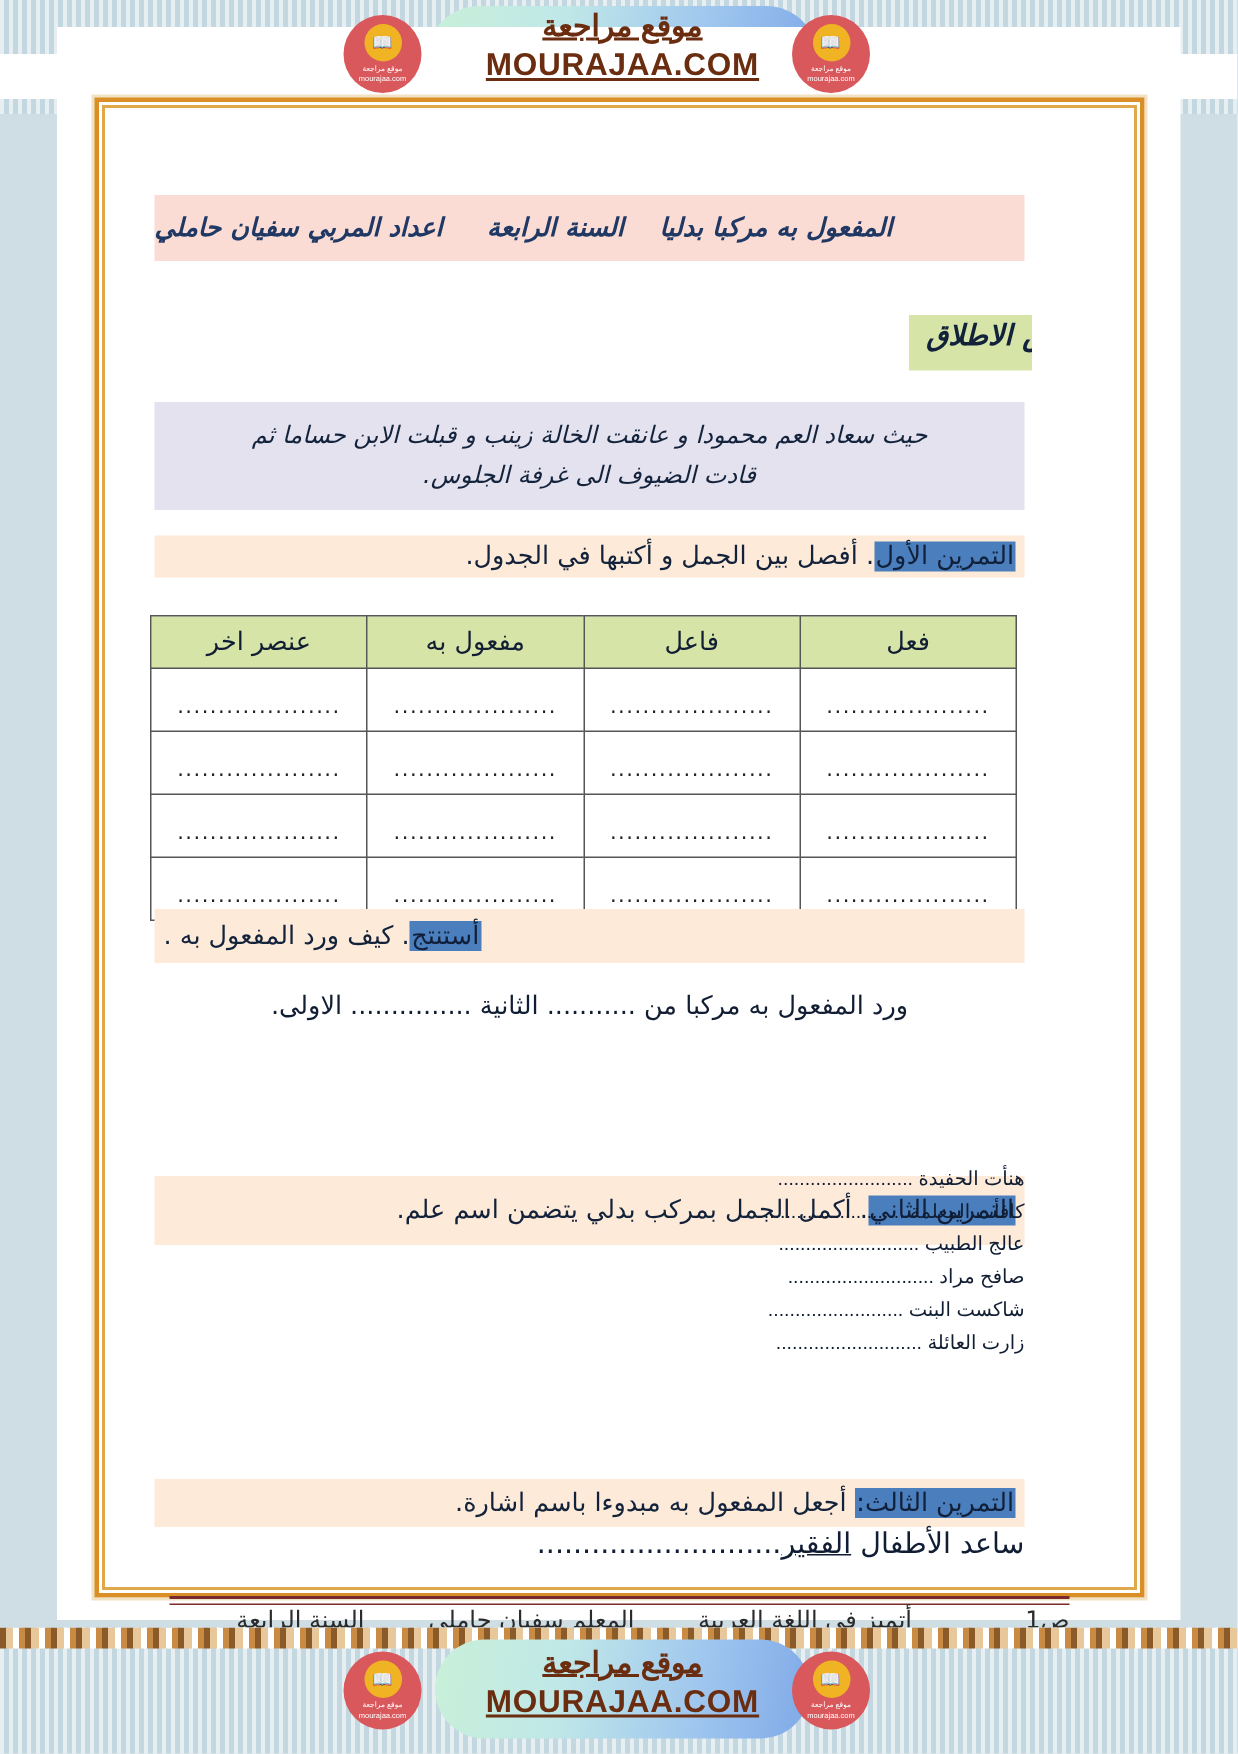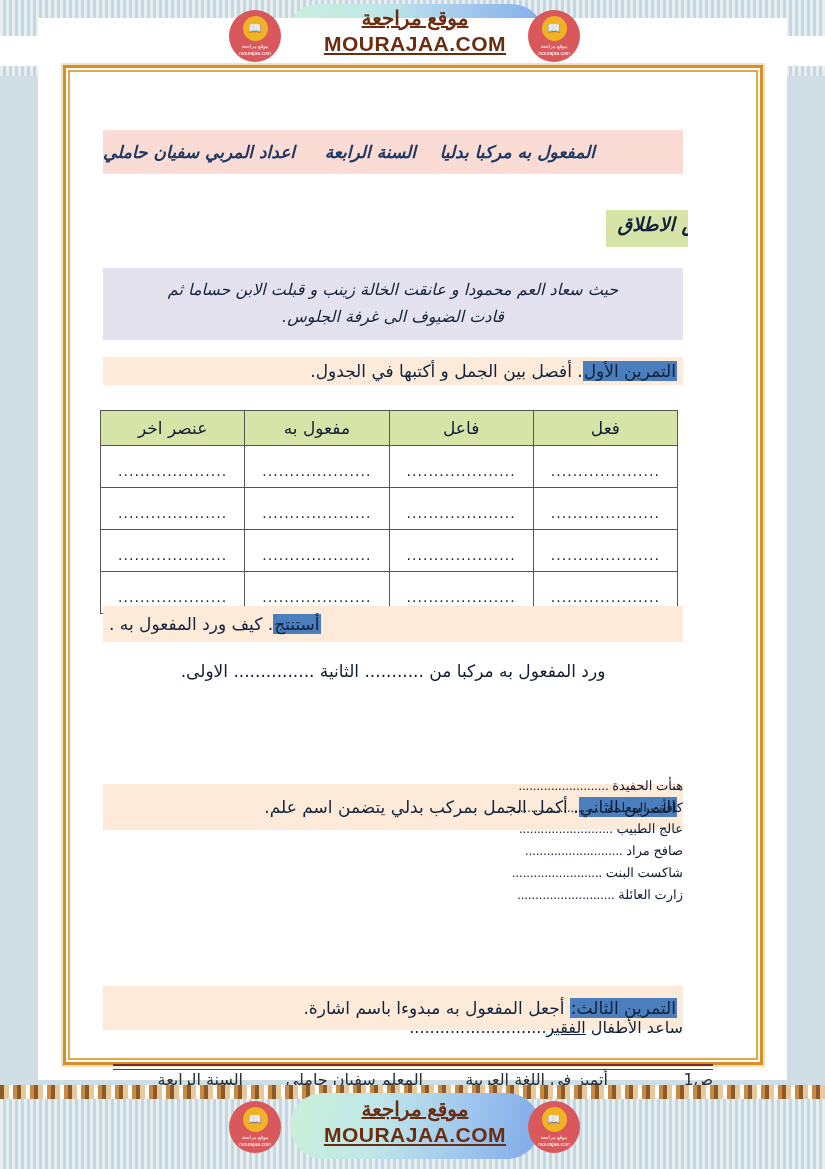--- a/index.html
+++ b/index.html
@@ -243,21 +243,21 @@
   }
   .hl-blue {
     background: #4a7ebd;
     color: #11203a;
     padding: 0 1px;
   }
 
   .band-ex1 { top: 339px; height: 28px; justify-content: flex-start; }
   .band-concl { top: 588px; height: 36px; justify-content: flex-end; }
   .band-ex2 { top: 725px; height: 46px; justify-content: flex-start; margin-top: 41px; }
-  .band-ex3 { top: 968px; height: 44px; justify-content: flex-start; }
+  .band-ex3 { top: 968px; height: 32px; justify-content: flex-start; }
 
   
   .tbl {
     position: absolute;
     left: 62px;
     top: 392px;
     width: 578px;
     border-collapse: collapse;
     table-layout: fixed;
   }
@@ -311,21 +311,21 @@
   }
 
   .ex3-line {
     position: absolute;
     left: 65px;
     top: 1000px;
     width: 580px;
     text-align: right;
     direction: rtl;
     font-family: "DejaVu Sans", sans-serif;
-    font-size: 16px;
+    font-size: 19px;
     color: #101d33;
     white-space: nowrap;
   }
 
   
   .footer-rule {
     position: absolute;
     left: 75px;
     top: 1046px;
     width: 600px;

